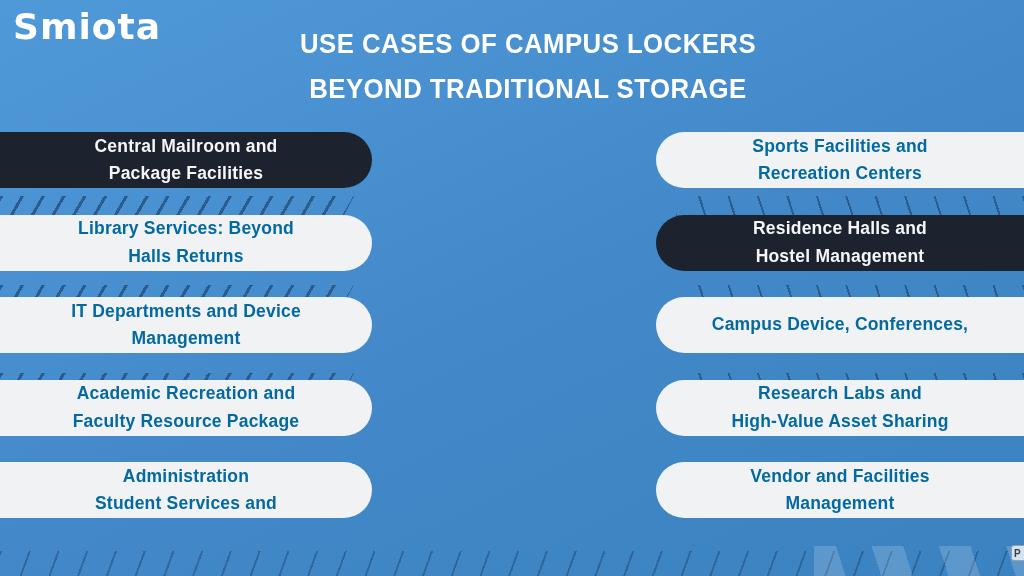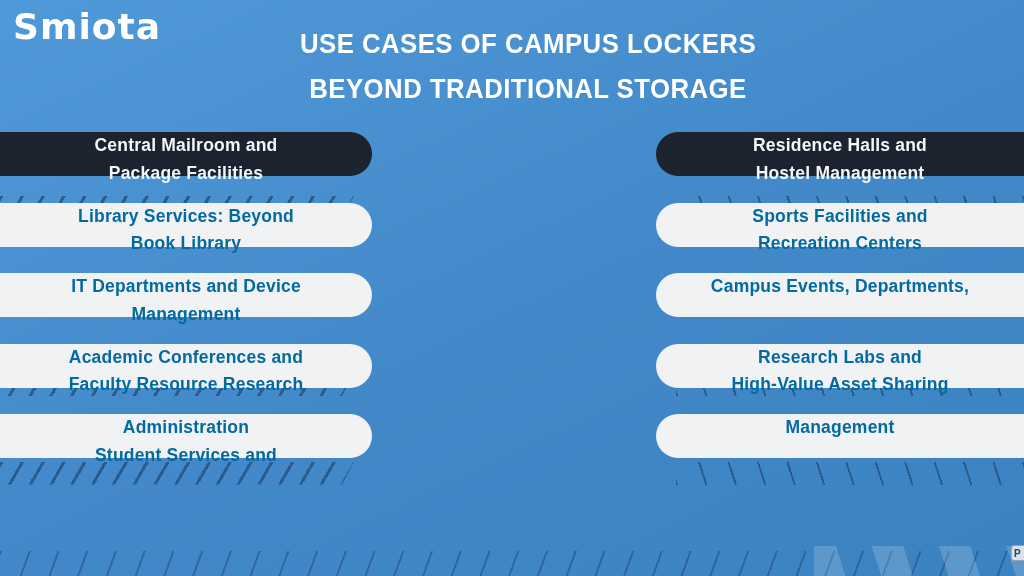--- a/index.html
+++ b/index.html
@@ -43,22 +43,22 @@
   }
   .bottom-light-bands{
     position:absolute;right:0;top:546px;width:210px;height:30px;
     background:repeating-linear-gradient(72deg,rgba(255,255,255,.17) 0 30px,transparent 30px 64px);
   }
   
   .col{position:absolute;top:132px;}
   .col-left{left:0;width:372px;}
   .col-right{right:0;width:368px;}
   .pill{
-    height:44px;margin-bottom:26.5px;
-    display:flex;flex-direction:column;
+    height:56px;margin-bottom:26.5px;
+    display:flex;flex-direction:column;justify-content:center;
     text-align:center;font-weight:bold;font-size:17.5px;line-height:27.5px;
     letter-spacing:.2px;
   }
   .col-left .pill{border-radius:0 31px 31px 0;}
   .col-right .pill{border-radius:31px 0 0 31px;}
   .pill.light{background:#f1f2f4;color:#0369a1;}
   .pill.dark{background:#1c222e;color:#f4f6f8;}
   .pill span{display:block;}
   
   .watermark{
@@ -94,52 +94,53 @@
   <div class="bottom-lines"></div>
   <div class="bottom-light-bands"></div>
 
   <div class="col col-left">
     <div class="pill dark">
       <span>Central Mailroom and</span>
       <span>Package Facilities</span>
     </div>
     <div class="pill light">
       <span>Library Services: Beyond</span>
-      <span>Book Library</span>
+      <span>Halls Returns</span>
     </div>
     <div class="pill light">
       <span>IT Departments and Device</span>
       <span>Management</span>
     </div>
     <div class="pill light">
-      <span>Academic Conferences and</span>
-      <span>Faculty Resource Research</span>
+      <span>Academic Recreation and</span>
+      <span>Faculty Resource Package</span>
     </div>
     <div class="pill light">
       <span>Administration</span>
       <span>Student Services and</span>
     </div>
   </div>
 
   <div class="col col-right">
+    <div class="pill light">
+      <span>Sports Facilities and</span>
+      <span>Recreation Centers</span>
+    </div>
     <div class="pill dark">
       <span>Residence Halls and</span>
       <span>Hostel Management</span>
     </div>
     <div class="pill light">
-      <span>Sports Facilities and</span>
-      <span>Recreation Centers</span>
-    </div>
-    <div class="pill light">
-      <span>Campus Events, Departments,</span>
+      <span>Campus Device, Conferences,</span>
     </div>
     <div class="pill light">
       <span>Research Labs and</span>
       <span>High-Value Asset Sharing</span>
     </div>
     <div class="pill light">
+      <span>Vendor and Facilities</span>
       <span>Management</span>
     </div>
   </div>
 
   <div class="watermark">P</div>
 
 </div>
 
 </body></html>

